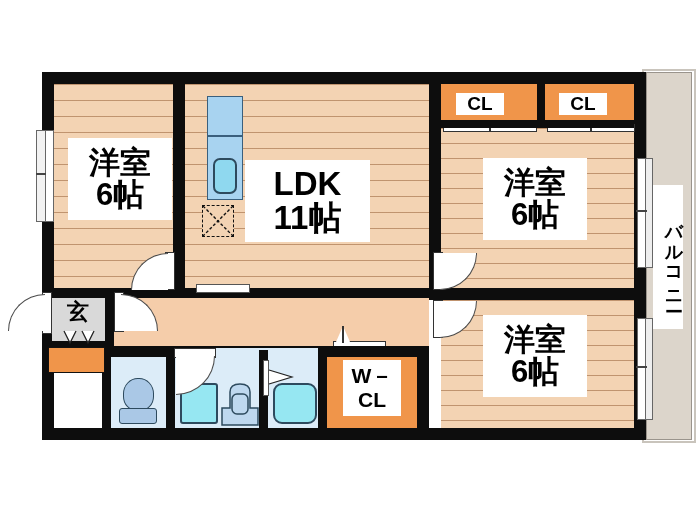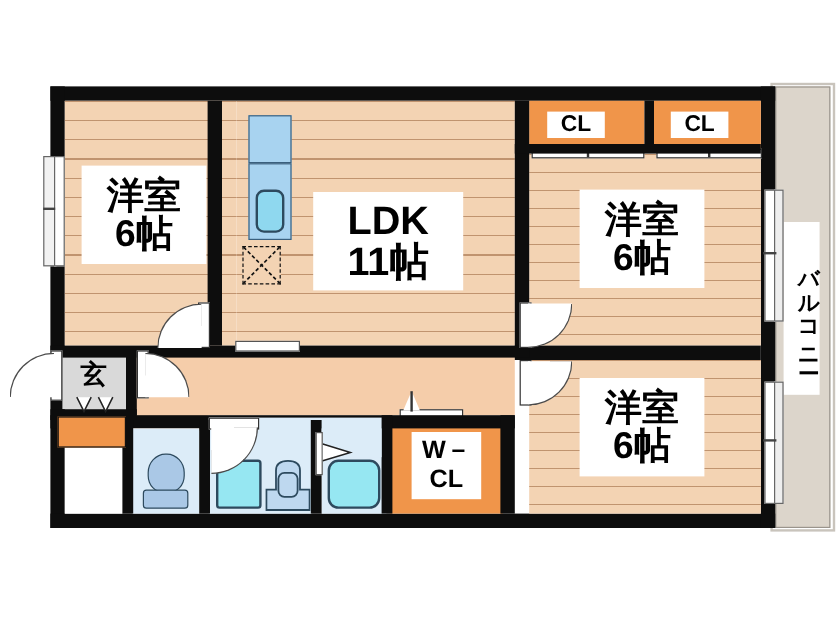--- a/index.html
+++ b/index.html
@@ -222,21 +222,21 @@
 
   <div class="win-v" style="left:637px;top:318px;width:8px;height:100px;background:#ffffff;"></div>
   <div class="win-v" style="left:645px;top:318px;width:6px;height:100px;background:#eeeeee;"></div>
   <div class="b" style="left:636px;top:366px;width:11px;height:2px;background:#444;"></div>
 
   <div class="win" style="left:196px;top:284px;width:52px;height:7px;"></div>
 
   <div class="lbl lbl-room" style="left:68px;top:138px;width:104px;height:82px;">洋室
 6帖</div>
 
-  <div class="lbl lbl-ldk" style="left:245px;top:160px;width:125px;height:82px;margin-left:16px;">LDK
+  <div class="lbl lbl-ldk" style="left:245px;top:160px;width:125px;height:82px;">LDK
 11帖</div>
 
   <div class="lbl lbl-room" style="left:483px;top:158px;width:104px;height:82px;">洋室
 6帖</div>
 
   <div class="lbl lbl-room" style="left:483px;top:315px;width:104px;height:82px;">洋室
 6帖</div>
 
 </div>
 

